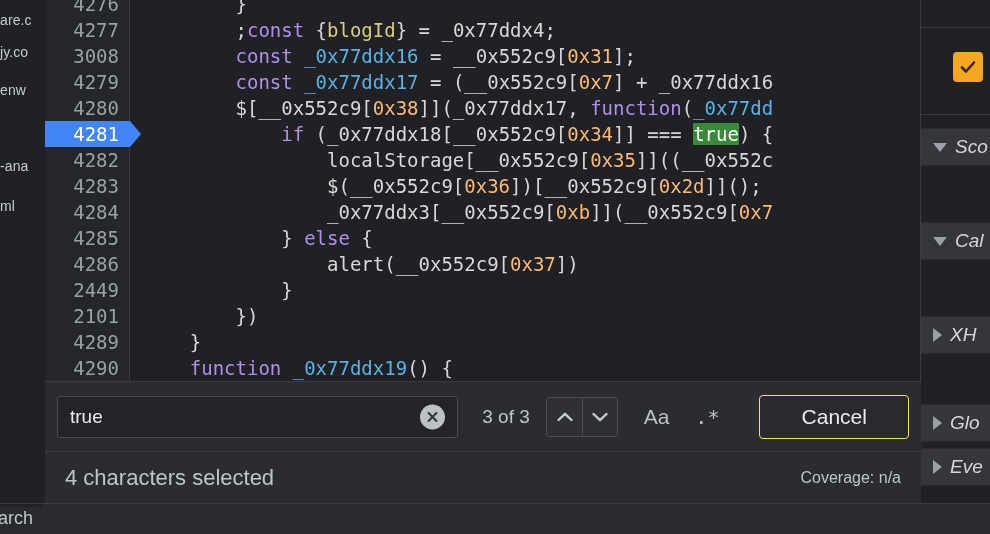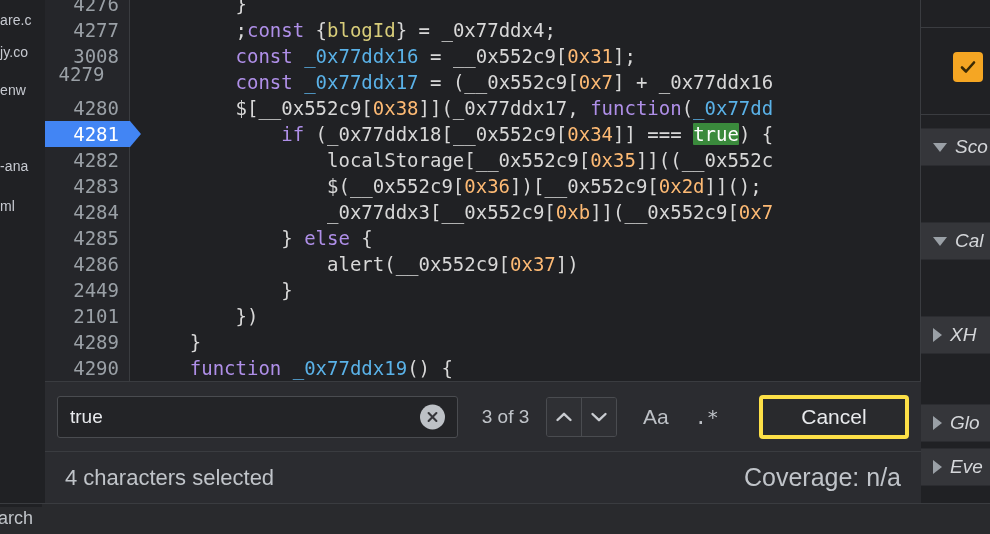--- a/index.html
+++ b/index.html
@@ -112,34 +112,34 @@
   }
   .nav-btn + .nav-btn { border-left: 1px solid #4a4c50; }
   .toggle-btn {
     margin-left: 22px; color: #bdc1c6; font-size: 21px;
     font-family: "Liberation Sans", sans-serif; cursor: pointer;
     padding: 2px 4px;
   }
   .toggle-btn.regex { margin-left: 18px; font-family: "DejaVu Sans Mono", monospace; font-size: 20px; }
   .cancel-btn {
     margin-left: 36px; width: 172px; height: 44px;
-    background: #292a2d; border: 4px solid #fde047; border-radius: 4px;
+    background: #292a2d; border: 1px solid #fde047; border-radius: 4px;
     color: #e8eaed; font-size: 21px; cursor: pointer;
     display: flex; align-items: center; justify-content: center;
     font-family: "Liberation Sans", sans-serif;
   }
 
   
   .statusbar {
     position: absolute; left: 45px; top: 451px; width: 876px; height: 52px;
     background: #2b2c30; border-top: 1px solid #3a3c40;
     display: flex; align-items: center; padding: 0 20px;
   }
   .status-left { color: #c0c4c9; font-size: 22px; }
-  .status-right { margin-left: auto; color: #c0c4c9; font-size: 25px; }
+  .status-right { margin-left: auto; color: #c0c4c9; font-size: 16px; }
 
   
   .sidebar {
     position: absolute; left: 921px; top: 0; width: 69px; height: 503px;
     background: #202124; overflow: hidden;
   }
   .sb-row {
     position: absolute; left: 0; width: 83px;
     display: flex; align-items: center; white-space: nowrap; font-style: italic;
   }
@@ -193,21 +193,21 @@
     <div class="nav-item" style="top:82px">enw</div>
     <div class="nav-item" style="top:158px">-ana</div>
     <div class="nav-item" style="top:198px">ml</div>
   </div>
 
   <div class="editor">
     <div class="gutter" id="gutter">
         <div class="gutter-num" style="top: -9px;">4276</div>
         <div class="gutter-num" style="top: 17px;">4277</div>
         <div class="gutter-num" style="top: 43px;">3008</div>
-        <div class="gutter-num" style="top: 61px; text-align: center;">4279</div>
+        <div class="gutter-num" style="top: 69px;">4279</div>
         <div class="gutter-num" style="top: 95px;">4280</div>
         <div class="ln-hl" style="top: 121px;"></div>
         <div class="gutter-num active" style="top: 121px;">4281</div>
         <div class="gutter-num" style="top: 147px;">4282</div>
         <div class="gutter-num" style="top: 173px;">4283</div>
         <div class="gutter-num" style="top: 199px;">4284</div>
         <div class="gutter-num" style="top: 225px;">4285</div>
         <div class="gutter-num" style="top: 251px;">4286</div>
         <div class="gutter-num" style="top: 277px;">2449</div>
         <div class="gutter-num" style="top: 303px;">2101</div>

